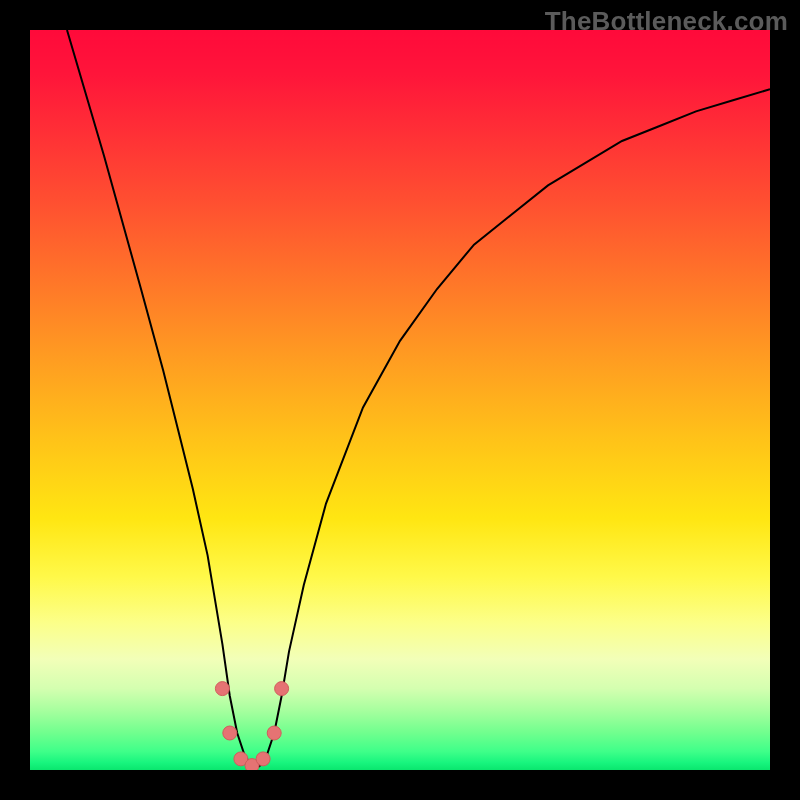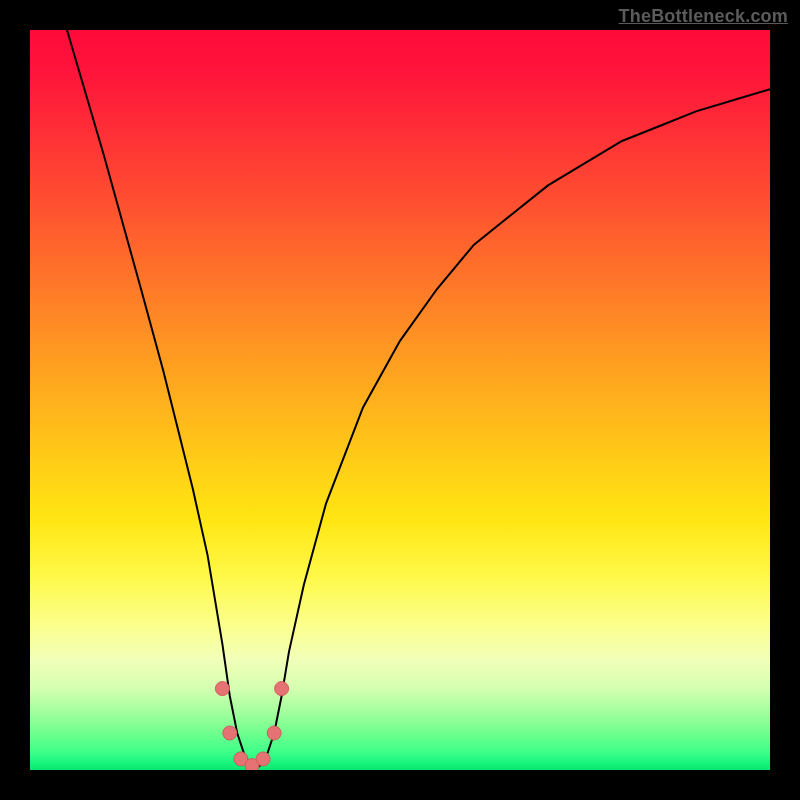--- a/index.html
+++ b/index.html
@@ -8,26 +8,25 @@
     position: relative;
     width: 800px;
     height: 800px;
     background: #000;
   }
   .watermark {
     position: absolute;
     top: 6px;
     right: 12px;
     font-family: Arial, Helvetica, sans-serif;
-    font-size: 18px;
+    font-size: 26px;
     font-weight: 600;
     color: #5b5b5b;
     letter-spacing: 0.2px;
     z-index: 10;
-    text-decoration: underline;
   }
   .plot {
     position: absolute;
     left: 30px;
     top: 30px;
     width: 740px;
     height: 740px;
   }
   .gradient {
     position: absolute;

